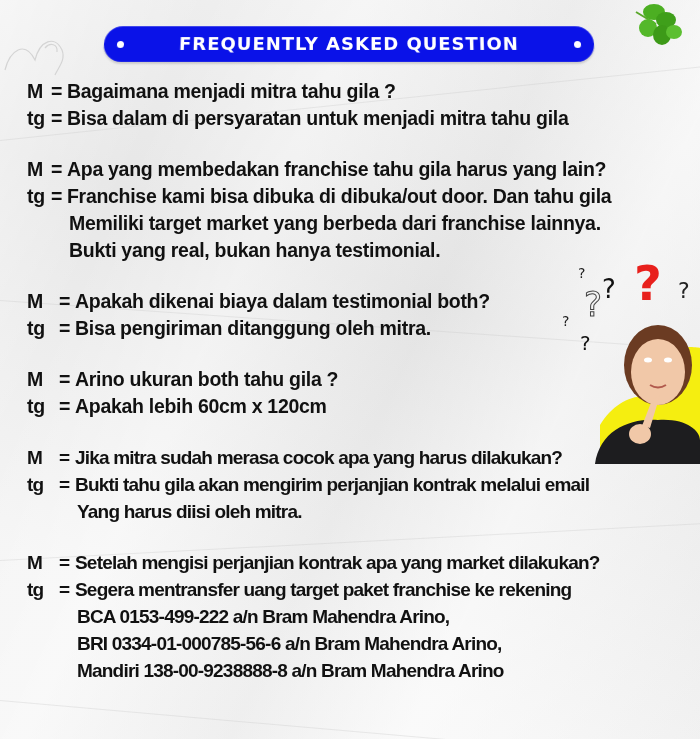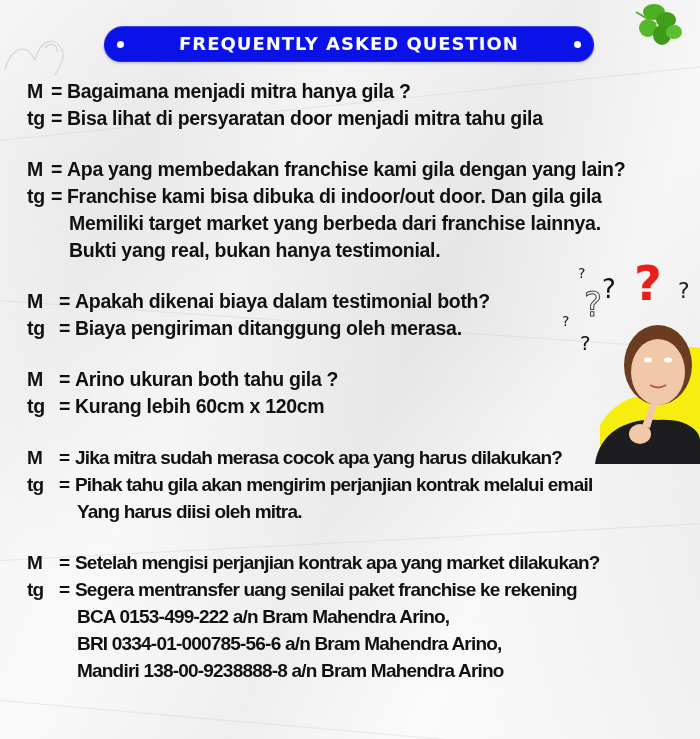--- a/index.html
+++ b/index.html
@@ -82,42 +82,42 @@
   <ellipse cx="88" cy="110" rx="4" ry="2.5" fill="#fff"></ellipse>
   <ellipse cx="108" cy="110" rx="4" ry="2.5" fill="#fff"></ellipse>
   <path d="M90 135 Q98 140 106 135" stroke="#b15a4d" stroke-width="2" fill="none"></path>
   <path d="M35 214 C40 180, 70 168, 98 170 C125 168, 140 180, 140 190 L140 214 Z" fill="#1d1d1f"></path>
   <path d="M92 150 L100 145 L90 178 L82 176 Z" fill="#f1c8a8"></path>
   <ellipse cx="80" cy="184" rx="11" ry="10" fill="#f1c8a8"></ellipse>
 </svg>
 
 <div class="faq">
   <div class="qa">
-    <div class="line"><span class="lab">M</span><span class="eq">=</span><span>Bagaimana menjadi mitra hanya gila ?</span></div>
-    <div class="line"><span class="lab">tg</span><span class="eq">=</span><span>Bisa lihat di persyaratan door menjadi mitra tahu gila</span></div>
+    <div class="line"><span class="lab">M</span><span class="eq">=</span><span>Bagaimana menjadi mitra tahu gila ?</span></div>
+    <div class="line"><span class="lab">tg</span><span class="eq">=</span><span>Bisa dalam di persyaratan untuk menjadi mitra tahu gila</span></div>
   </div>
   <div class="qa">
-    <div class="line"><span class="lab">M</span><span class="eq">=</span><span>Apa yang membedakan franchise kami gila dengan yang lain?</span></div>
-    <div class="line"><span class="lab">tg</span><span class="eq">=</span><span>Franchise kami bisa dibuka di indoor/out door. Dan gila gila</span></div>
+    <div class="line"><span class="lab">M</span><span class="eq">=</span><span>Apa yang membedakan franchise tahu gila harus yang lain?</span></div>
+    <div class="line"><span class="lab">tg</span><span class="eq">=</span><span>Franchise kami bisa dibuka di dibuka/out door. Dan tahu gila</span></div>
     <div class="line cont">Memiliki target market yang berbeda dari franchise lainnya.</div>
     <div class="line cont">Bukti yang real, bukan hanya testimonial.</div>
   </div>
   <div class="qa wide">
     <div class="line"><span class="lab">M</span><span class="eq">=</span><span>Apakah dikenai biaya dalam testimonial both?</span></div>
-    <div class="line"><span class="lab">tg</span><span class="eq">=</span><span>Biaya pengiriman ditanggung oleh merasa.</span></div>
+    <div class="line"><span class="lab">tg</span><span class="eq">=</span><span>Bisa pengiriman ditanggung oleh mitra.</span></div>
   </div>
   <div class="qa wide">
     <div class="line"><span class="lab">M</span><span class="eq">=</span><span>Arino ukuran both tahu gila ?</span></div>
-    <div class="line"><span class="lab">tg</span><span class="eq">=</span><span>Kurang lebih 60cm x 120cm</span></div>
+    <div class="line"><span class="lab">tg</span><span class="eq">=</span><span>Apakah lebih 60cm x 120cm</span></div>
   </div>
   <div class="qa wide narrow">
     <div class="line"><span class="lab">M</span><span class="eq">=</span><span>Jika mitra sudah merasa cocok apa yang harus dilakukan?</span></div>
-    <div class="line"><span class="lab">tg</span><span class="eq">=</span><span>Pihak tahu gila akan mengirim perjanjian kontrak melalui email</span></div>
+    <div class="line"><span class="lab">tg</span><span class="eq">=</span><span>Bukti tahu gila akan mengirim perjanjian kontrak melalui email</span></div>
     <div class="line cont">Yang harus diisi oleh mitra.</div>
   </div>
   <div class="qa wide narrow">
     <div class="line"><span class="lab">M</span><span class="eq">=</span><span>Setelah mengisi perjanjian kontrak apa yang market dilakukan?</span></div>
-    <div class="line"><span class="lab">tg</span><span class="eq">=</span><span>Segera mentransfer uang senilai paket franchise ke rekening</span></div>
+    <div class="line"><span class="lab">tg</span><span class="eq">=</span><span>Segera mentransfer uang target paket franchise ke rekening</span></div>
     <div class="line cont">BCA 0153-499-222 a/n Bram Mahendra Arino,</div>
     <div class="line cont">BRI 0334-01-000785-56-6 a/n Bram Mahendra Arino,</div>
     <div class="line cont">Mandiri 138-00-9238888-8 a/n Bram Mahendra Arino</div>
   </div>
 </div>
 
 </body></html>

